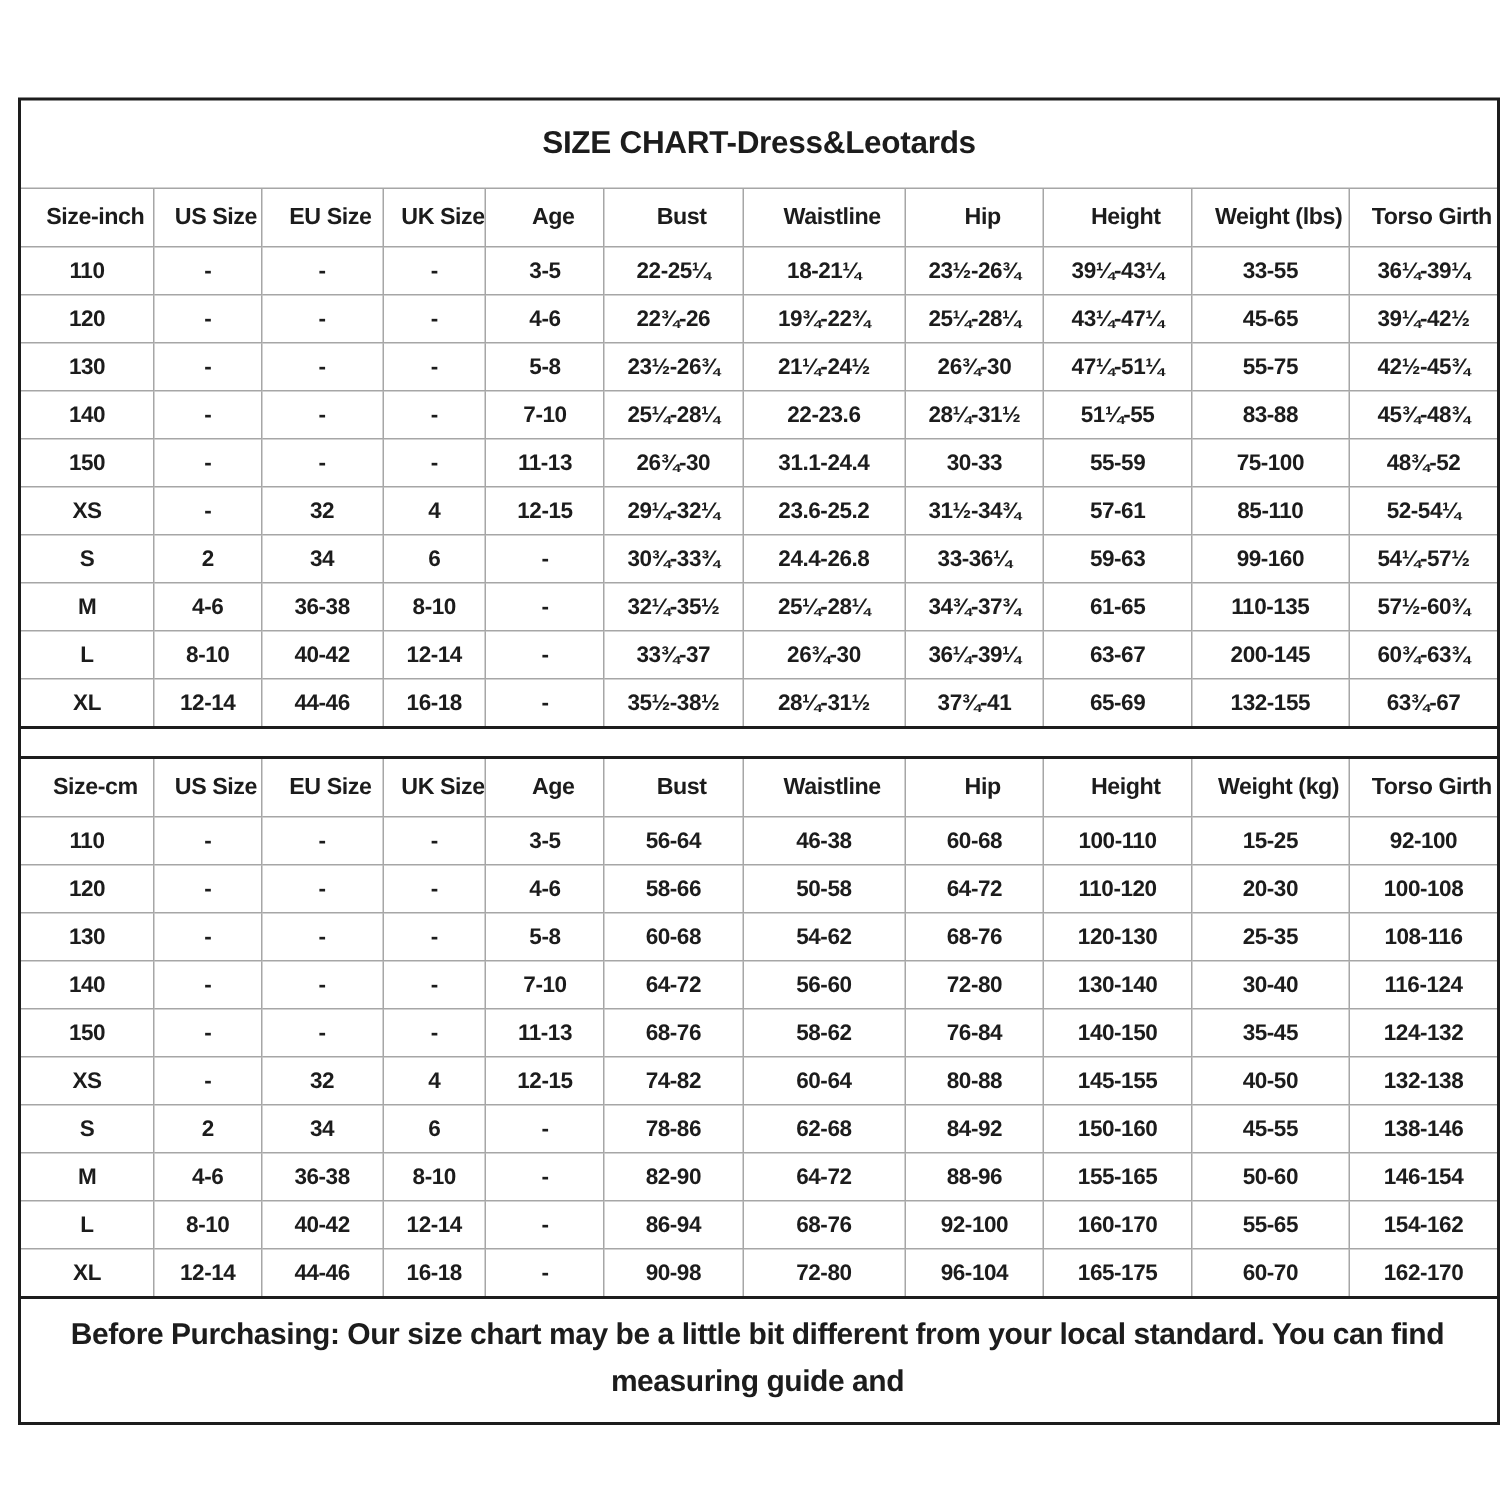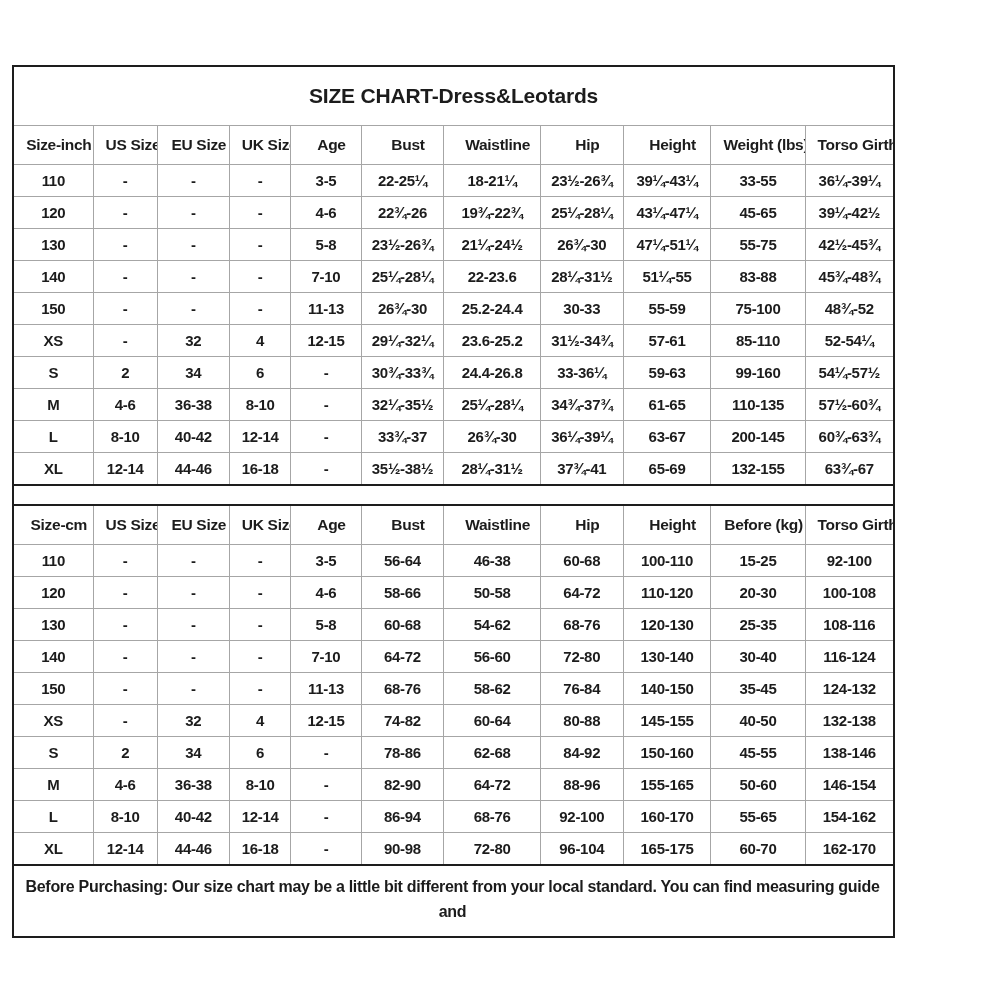--- a/index.html
+++ b/index.html
@@ -1,19 +1,19 @@
 <!DOCTYPE html>
 <html><head>
 <meta charset="utf-8">
 <style>
   html,body{margin:0;padding:0;background:#ffffff;}
   body{width:1000px;height:1000px;position:relative;
        font-family:"Liberation Sans","DejaVu Sans",sans-serif;
        color:#1c1c1c;-webkit-font-smoothing:antialiased;}
-  .sheet{position:absolute;top:65px;left:12px;width:883px;
+  .sheet{position:absolute;top:65px;left:12px;width:988px;
          border:2px solid #1d1d1d;background:#fff;box-sizing:border-box;}
   .title{height:58px;display:flex;align-items:center;justify-content:center;
          font-size:21px;font-weight:bold;letter-spacing:-0.2px;
          border-bottom:1px solid #a6a6a6;}
   table.size-table{width:100%;border-collapse:collapse;table-layout:fixed;}
   table.size-table col:nth-child(1){width:9.0%}
   table.size-table col:nth-child(2){width:7.3%}
   table.size-table col:nth-child(3){width:8.2%}
   table.size-table col:nth-child(4){width:7.0%}
   table.size-table col:nth-child(5){width:8.0%}
@@ -28,21 +28,21 @@
       font-weight:bold;letter-spacing:-0.3px;padding:0 1px;
       white-space:nowrap;overflow:hidden;}
   table.size-table th{height:38px;font-size:15.5px;padding-left:12px;}
   table.size-table td{height:31px;font-size:15px;}
   table.size-table th:first-child,table.size-table td:first-child{border-left:none;}
   table.size-table th:last-child,table.size-table td:last-child{border-right:none;}
   table.size-table thead th{border-top:none;}
   table.size-table tbody tr:last-child td{border-bottom:none;}
   .table-gap{height:18px;border-top:2px solid #1d1d1d;border-bottom:2px solid #1d1d1d;}
   .footer{border-top:2px solid #1d1d1d;padding:9px 8px 11px 6px;
-          text-align:center;font-size:16px;font-weight:bold;
+          text-align:center;font-size:20px;font-weight:bold;
           letter-spacing:-0.3px;line-height:1.55;}
 </style>
 </head>
 <body>
 
 <div class="sheet">
   <div class="title">SIZE CHART-Dress&amp;Leotards</div>
 
   <table class="size-table">
     <colgroup>
@@ -126,21 +126,21 @@
           <td>83-88</td>
           <td>45¾-48¾</td>
         </tr>
         <tr>
           <td>150</td>
           <td>-</td>
           <td>-</td>
           <td>-</td>
           <td>11-13</td>
           <td>26¾-30</td>
-          <td>25.2-24.4</td>
+          <td>31.1-24.4</td>
           <td>30-33</td>
           <td>55-59</td>
           <td>75-100</td>
           <td>48¾-52</td>
         </tr>
         <tr>
           <td>XS</td>
           <td>-</td>
           <td>32</td>
           <td>4</td>
@@ -227,21 +227,21 @@
         <tr>
           <th>Size-cm</th>
           <th>US Size</th>
           <th>EU Size</th>
           <th>UK Size</th>
           <th>Age</th>
           <th>Bust</th>
           <th>Waistline</th>
           <th>Hip</th>
           <th>Height</th>
-          <th>Before (kg)</th>
+          <th>Weight (kg)</th>
           <th>Torso Girth</th>
         </tr>
       </thead>
       <tbody>
         <tr>
           <td>110</td>
           <td>-</td>
           <td>-</td>
           <td>-</td>
           <td>3-5</td>

